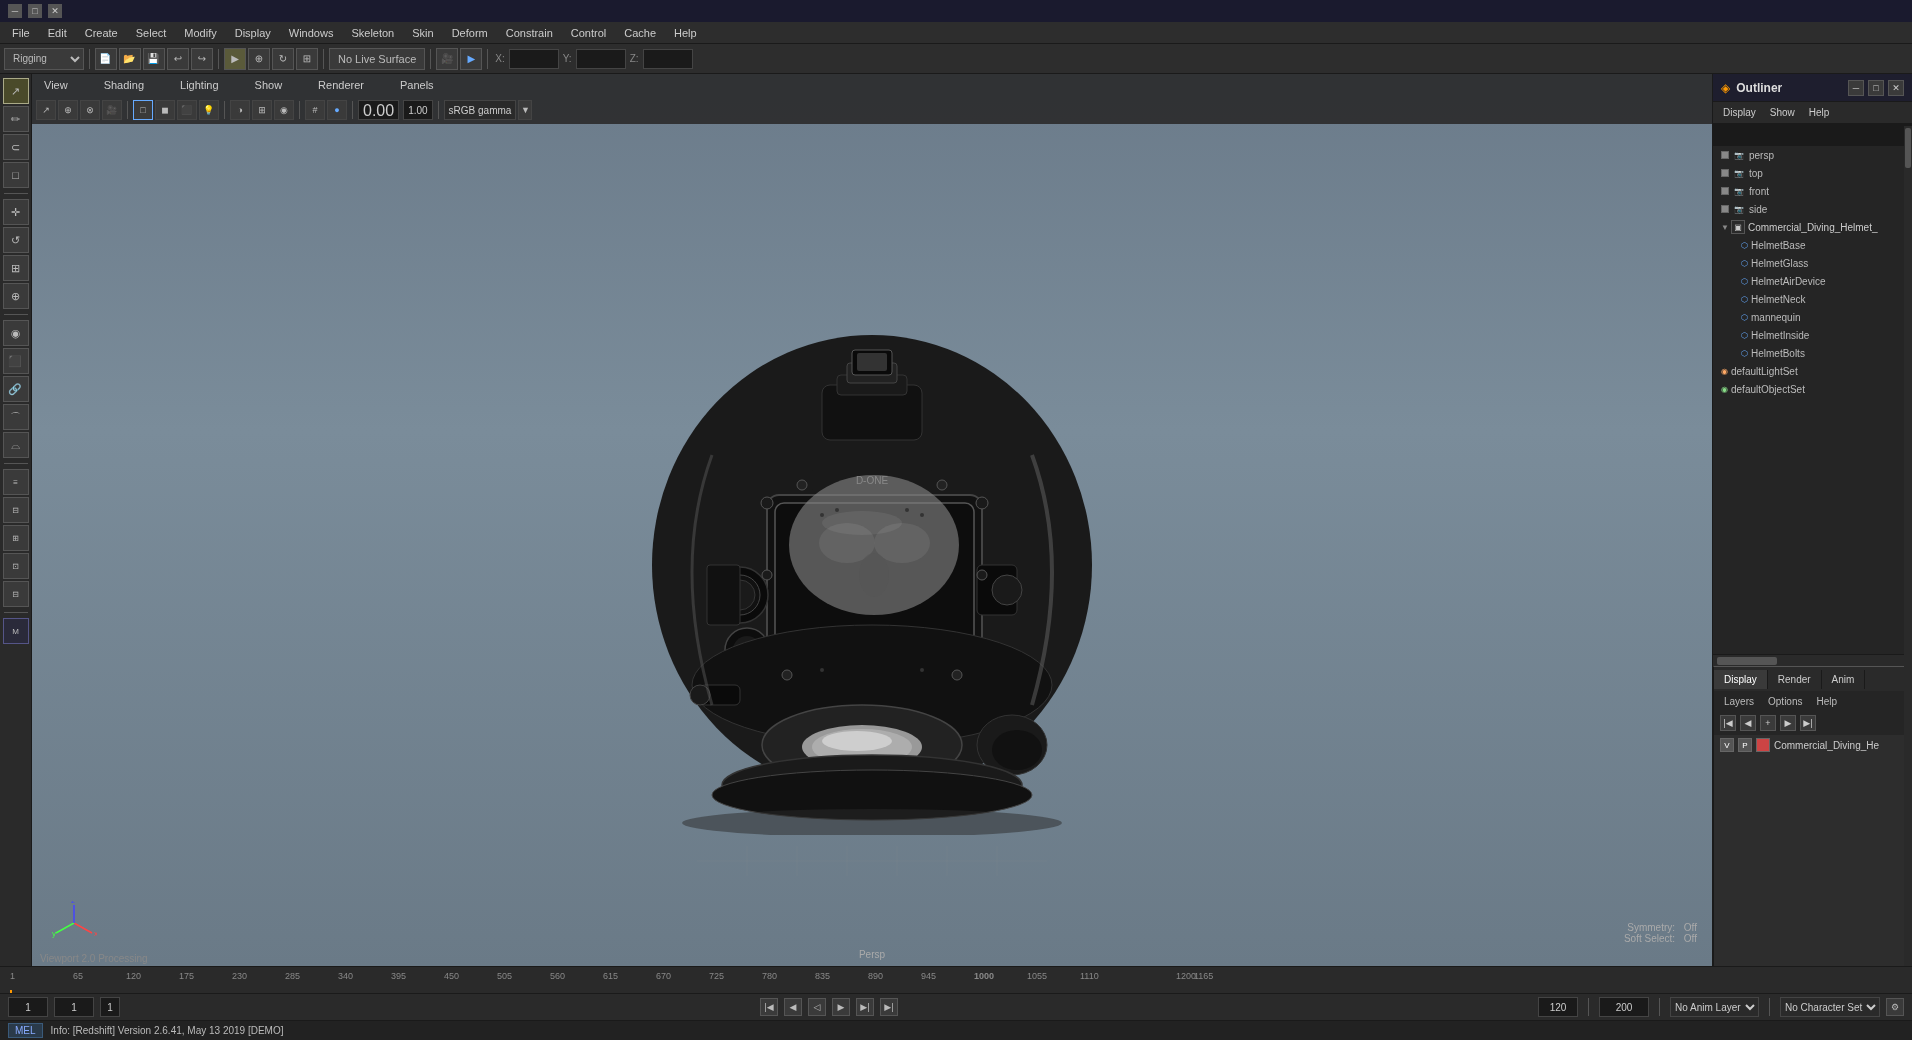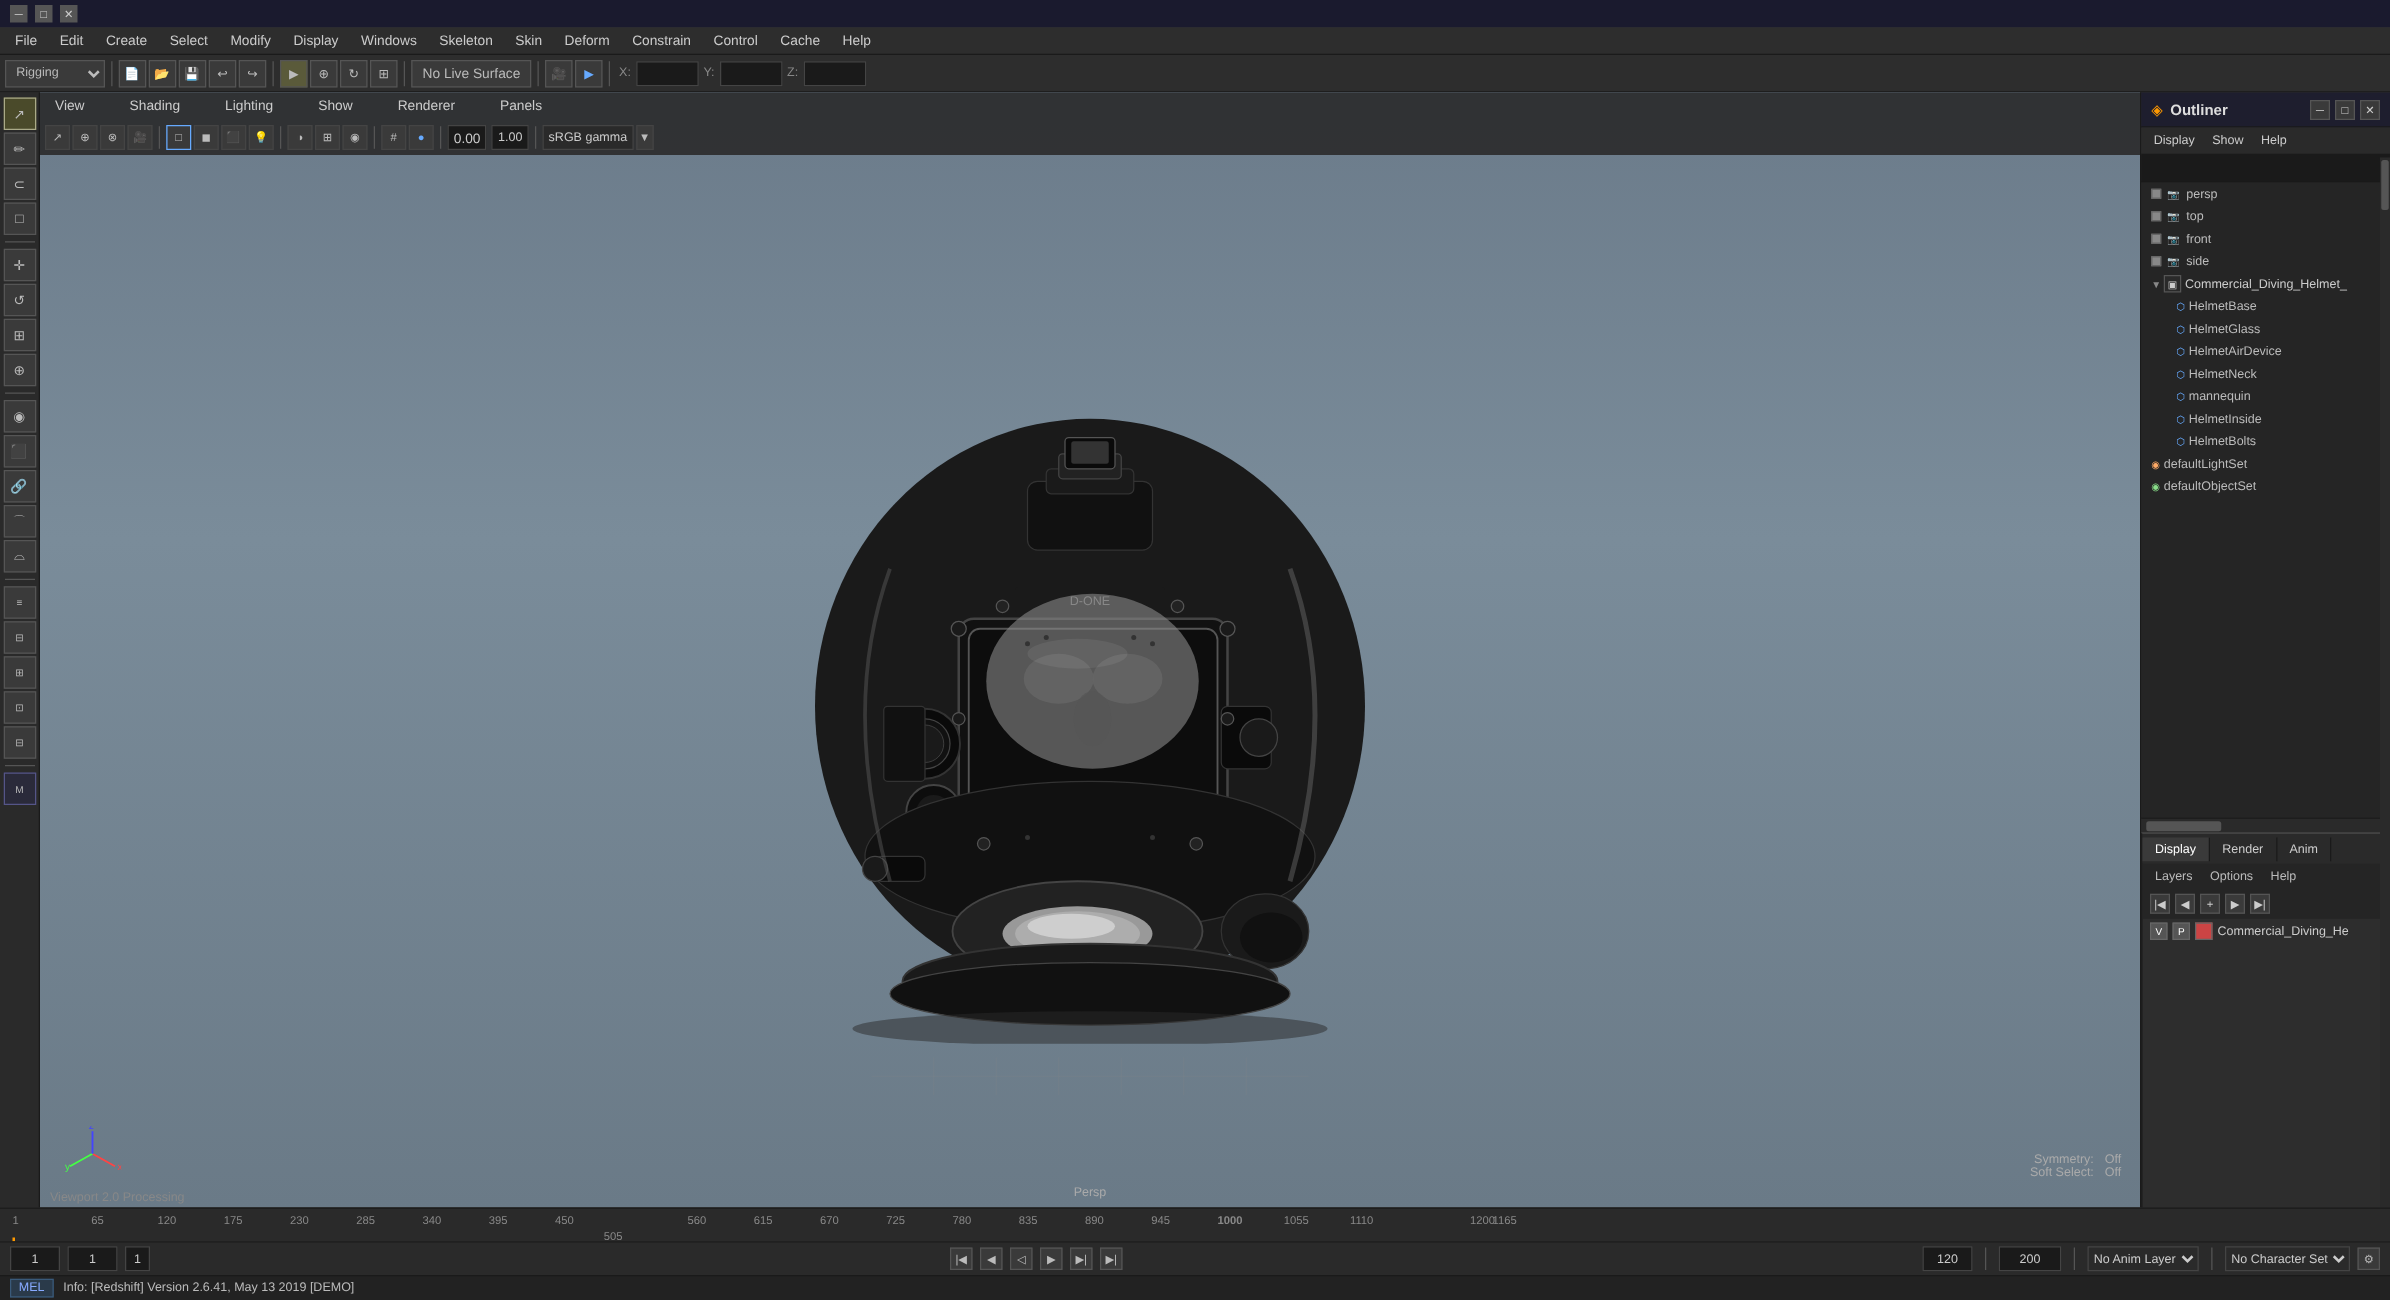--- a/index.html
+++ b/index.html
@@ -628,21 +628,21 @@
       <button class="vp-tool-btn">⬛</button>
       <button class="vp-tool-btn">💡</button>
       <div style="width:1px;height:18px;background:#555;margin:0 3px;"></div>
       <button class="vp-tool-btn">◑</button>
       <button class="vp-tool-btn">⊞</button>
       <button class="vp-tool-btn">◉</button>
       <div style="width:1px;height:18px;background:#555;margin:0 3px;"></div>
       <button class="vp-tool-btn">#</button>
       <button class="vp-tool-btn" style="color:#6af;">●</button>
       <div style="width:1px;height:18px;background:#555;margin:0 3px;"></div>
-      <span style="color:#ccc;font-size:11px;padding:0 4px;background:#1a1a1a;border:1px solid #444;height:20px;line-height:20px;">0.00</span>
+      <span style="color:#ccc;font-size:16px;padding:0 4px;background:#1a1a1a;border:1px solid #444;height:20px;line-height:20px;">0.00</span>
       <span style="color:#ccc;font-size:10px;padding:0 4px;background:#1a1a1a;border:1px solid #444;height:20px;line-height:20px;margin-left:2px;">1.00</span>
       <div style="width:1px;height:18px;background:#555;margin:0 3px;"></div>
       <span style="color:#ccc;font-size:10px;padding:0 4px;background:#2a2a2a;border:1px solid #444;height:20px;line-height:20px;">sRGB gamma</span>
       <button class="vp-tool-btn" style="width:14px;">▼</button>
     </div>
 
     <div id="model-area">
 
       <svg id="grid-floor" style="position:absolute;bottom:85px;left:50%;transform:translateX(-50%);width:350px;height:40px;opacity:0.35;">
         <line x1="0" y1="20" x2="350" y2="20" stroke="#888" stroke-width="0.5"></line>
@@ -922,21 +922,21 @@
 
     <span class="timeline-tick" style="left:10px;">1</span>
     <span class="timeline-tick" style="left:73px;">65</span>
     <span class="timeline-tick" style="left:126px;">120</span>
     <span class="timeline-tick" style="left:179px;">175</span>
     <span class="timeline-tick" style="left:232px;">230</span>
     <span class="timeline-tick" style="left:285px;">285</span>
     <span class="timeline-tick" style="left:338px;">340</span>
     <span class="timeline-tick" style="left:391px;">395</span>
     <span class="timeline-tick" style="left:444px;">450</span>
-    <span class="timeline-tick" style="left:483px;margin-top:13px;">505</span>
+    <span class="timeline-tick" style="left:497px;">505</span>
     <span class="timeline-tick" style="left:550px;">560</span>
     <span class="timeline-tick" style="left:603px;">615</span>
     <span class="timeline-tick" style="left:656px;">670</span>
     <span class="timeline-tick" style="left:709px;text-align:right;">725</span>
     <span class="timeline-tick" style="left:762px;">780</span>
     <span class="timeline-tick" style="left:815px;">835</span>
     <span class="timeline-tick" style="left:868px;">890</span>
     <span class="timeline-tick" style="left:921px;">945</span>
     <span class="timeline-tick" style="left:974px;font-weight:bold;">1000</span>
     <span class="timeline-tick" style="left:1027px;">1055</span>

